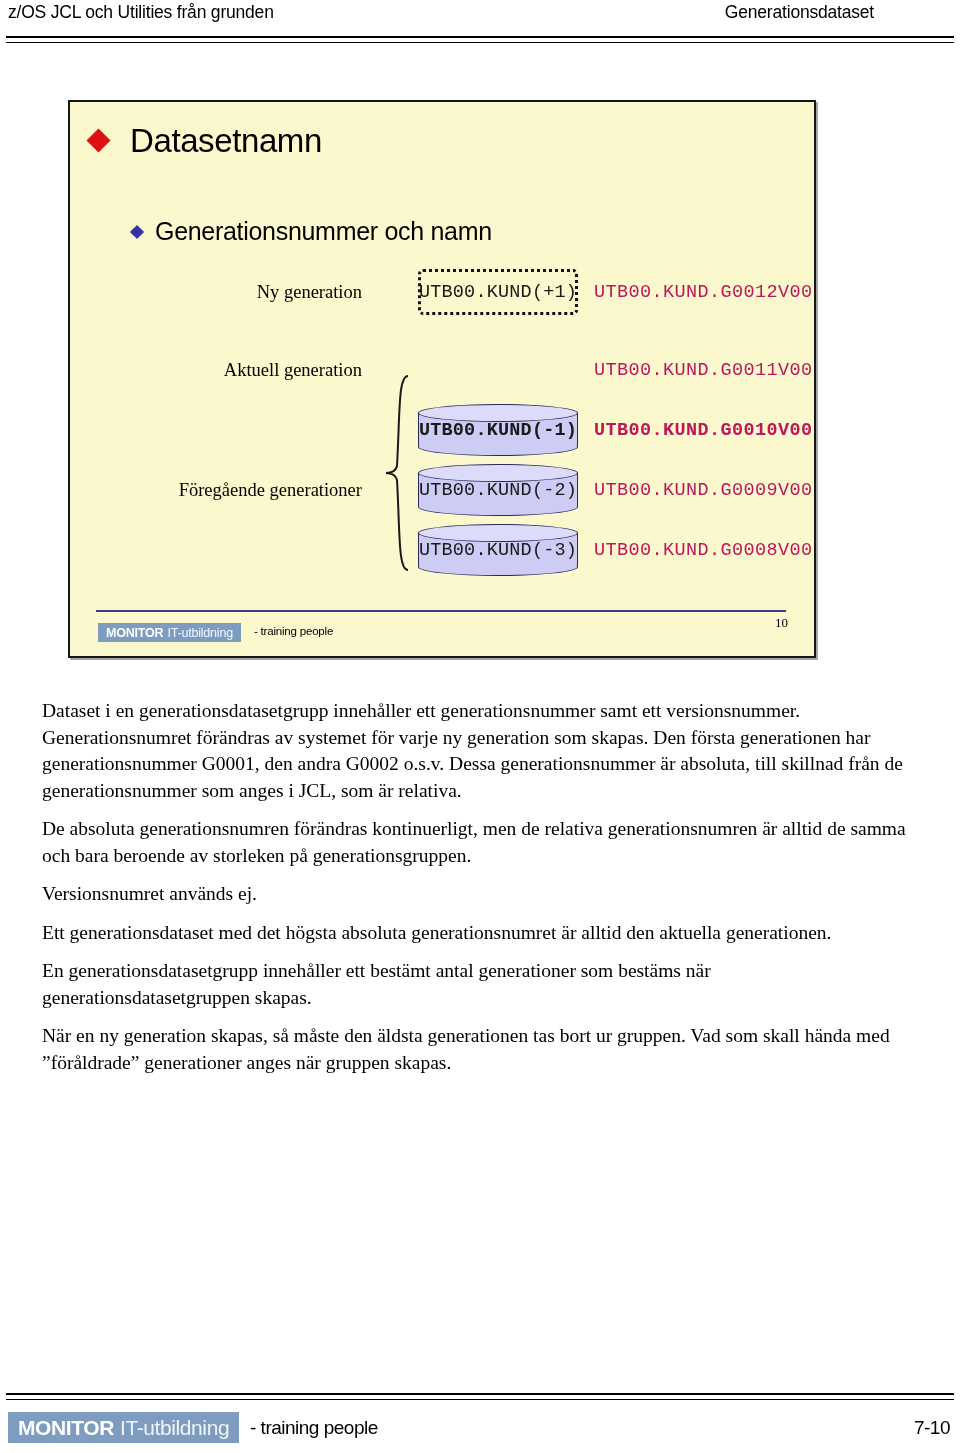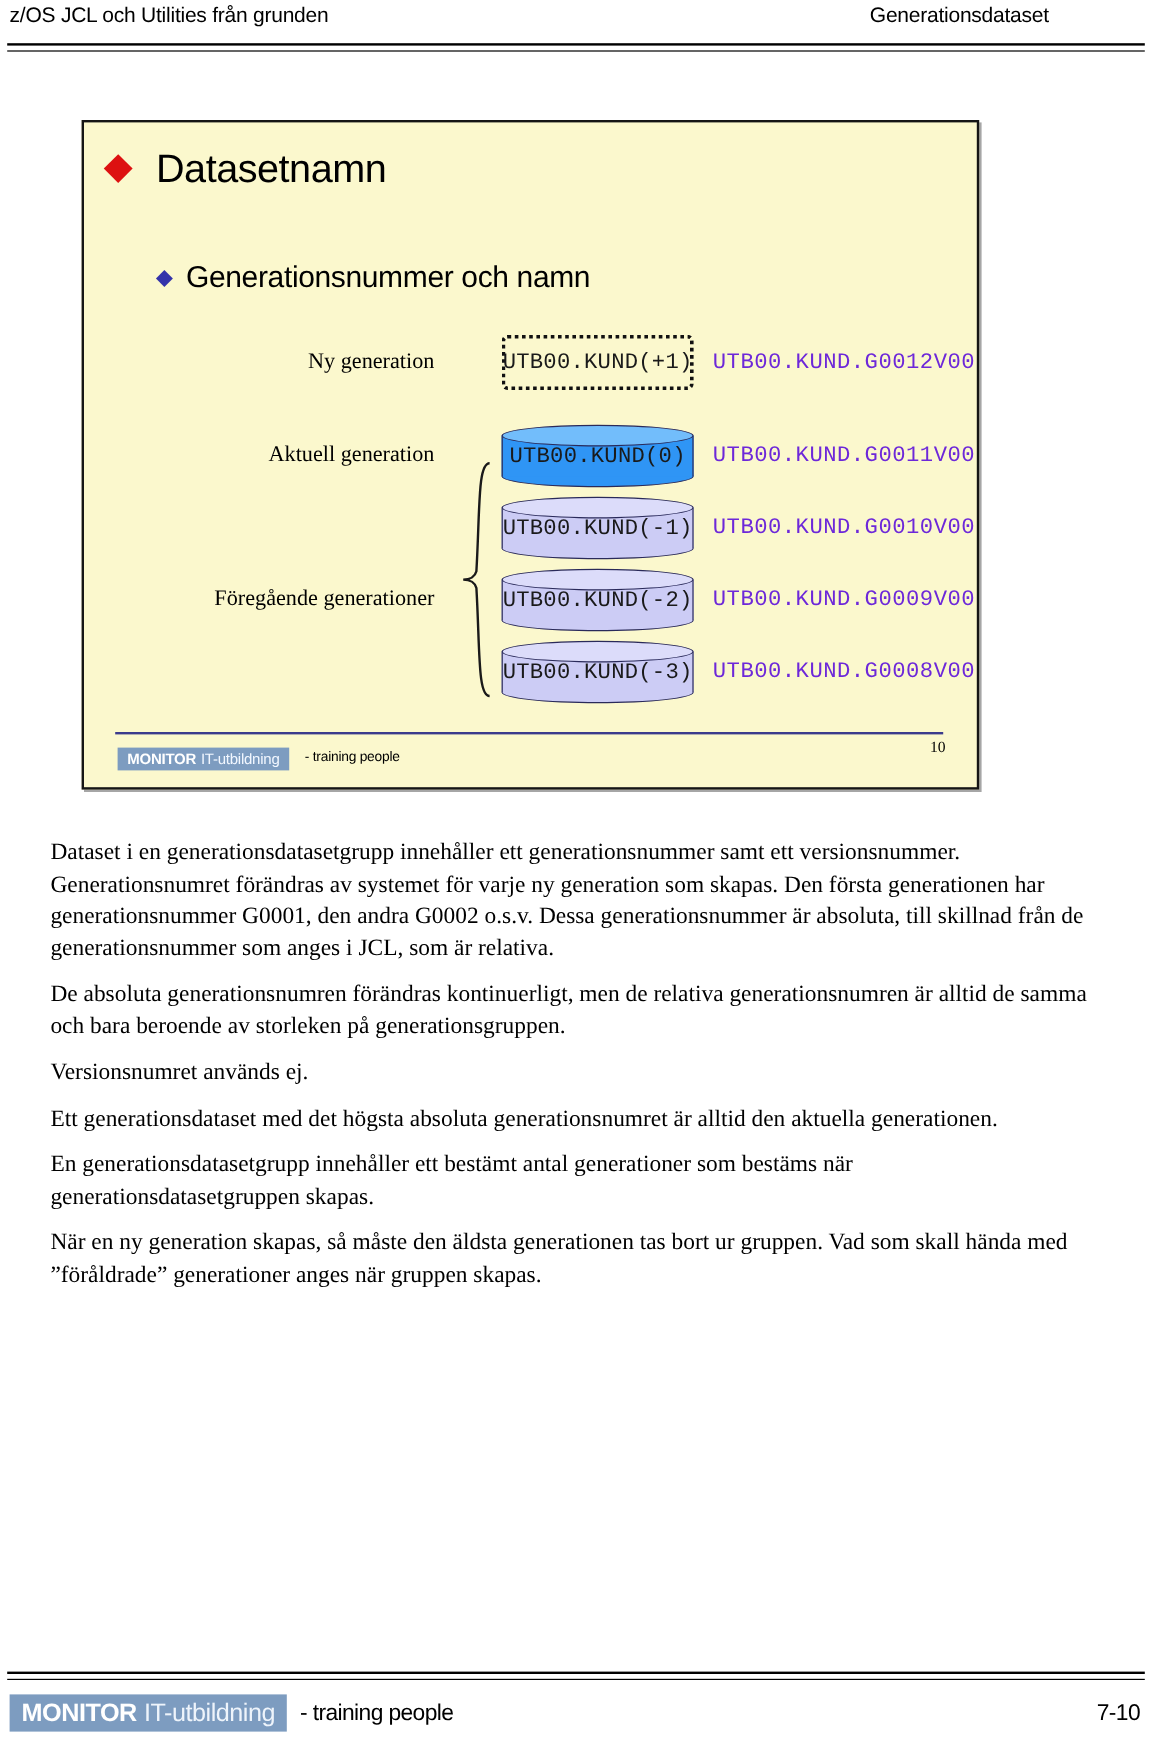--- a/index.html
+++ b/index.html
@@ -100,21 +100,21 @@
   .slide-subtitle-text {
     font-family: "Liberation Sans", sans-serif;
     font-size: 25px;
     letter-spacing: -0.3px;
     line-height: 1;
   }
 
   
   .diagram {
     position: absolute;
-    left: 0; top: 172px;
+    left: 0; top: 162px;
     width: 616px;
     height: 320px;
   }
   .row {
     position: absolute;
     left: 0;
     width: 744px;
     height: 56px;
   }
   .row-label {
@@ -129,21 +129,21 @@
   }
   .row-rightname {
     position: absolute;
     left: 524px;
     top: 50%;
     transform: translateY(-50%);
     font-family: "Liberation Mono", monospace;
     font-size: 18.5px;
     letter-spacing: 0.4px;
     white-space: nowrap;
-    color: #6d28d9;
+    color: #be185d;
   }
 
   
   .dotted-box {
     position: absolute;
     left: 348px;
     top: 50%;
     transform: translateY(-50%);
     width: 160px;
     height: 46px;
@@ -382,30 +382,24 @@
     <div class="row" style="top:0px;">
       <div class="row-label">Ny generation</div>
       <div class="dotted-box">
         <span>UTB00.KUND(+1)</span>
       </div>
       <div class="row-rightname">UTB00.KUND.G0012V00</div>
     </div>
 
     <div class="row" style="top:78px;">
       <div class="row-label">Aktuell generation</div>
-      <div class="cyl blue">
-        <div class="bot-ell"></div>
-        <div class="body"></div>
-        <div class="top-ell"></div>
-        <div class="label">UTB00.KUND(0)</div>
-      </div>
       <div class="row-rightname">UTB00.KUND.G0011V00</div>
     </div>
 
-    <div class="row" style="top:138px;">
+    <div class="row" style="top:138px;font-weight:bold;">
       <div class="row-label"></div>
       <div class="cyl lav">
         <div class="bot-ell"></div>
         <div class="body"></div>
         <div class="top-ell"></div>
         <div class="label">UTB00.KUND(-1)</div>
       </div>
       <div class="row-rightname">UTB00.KUND.G0010V00</div>
     </div>
 

